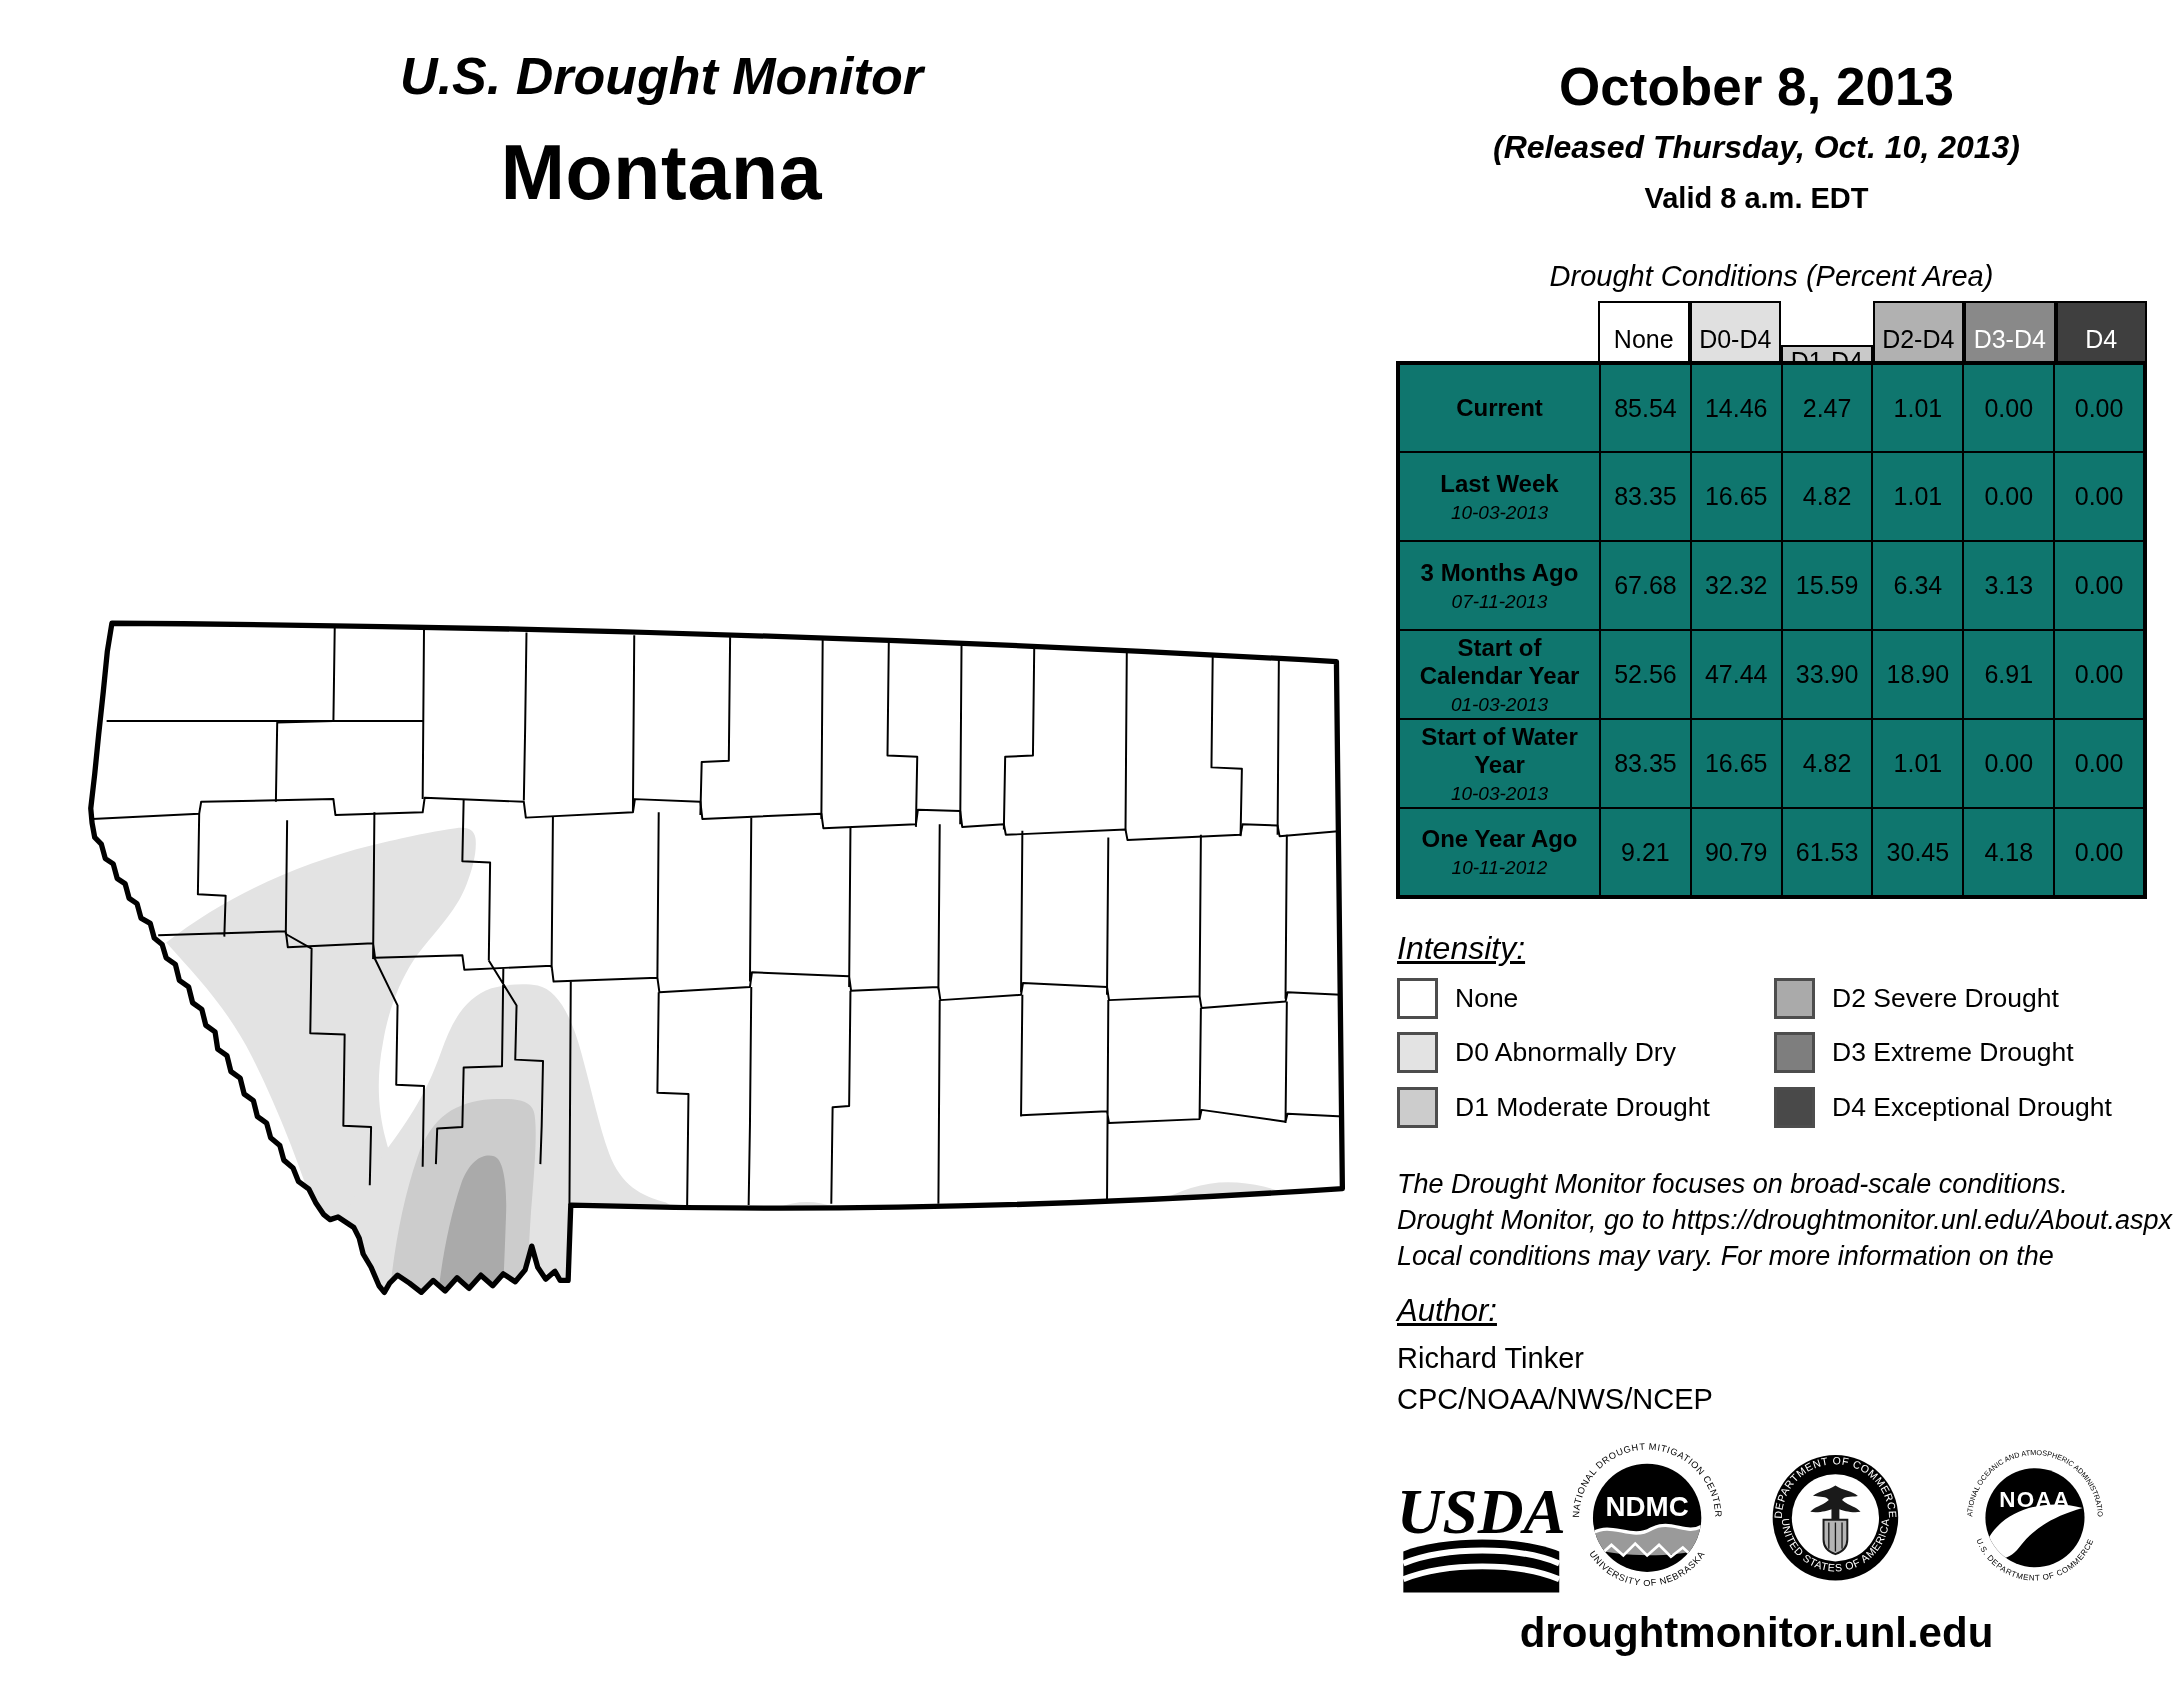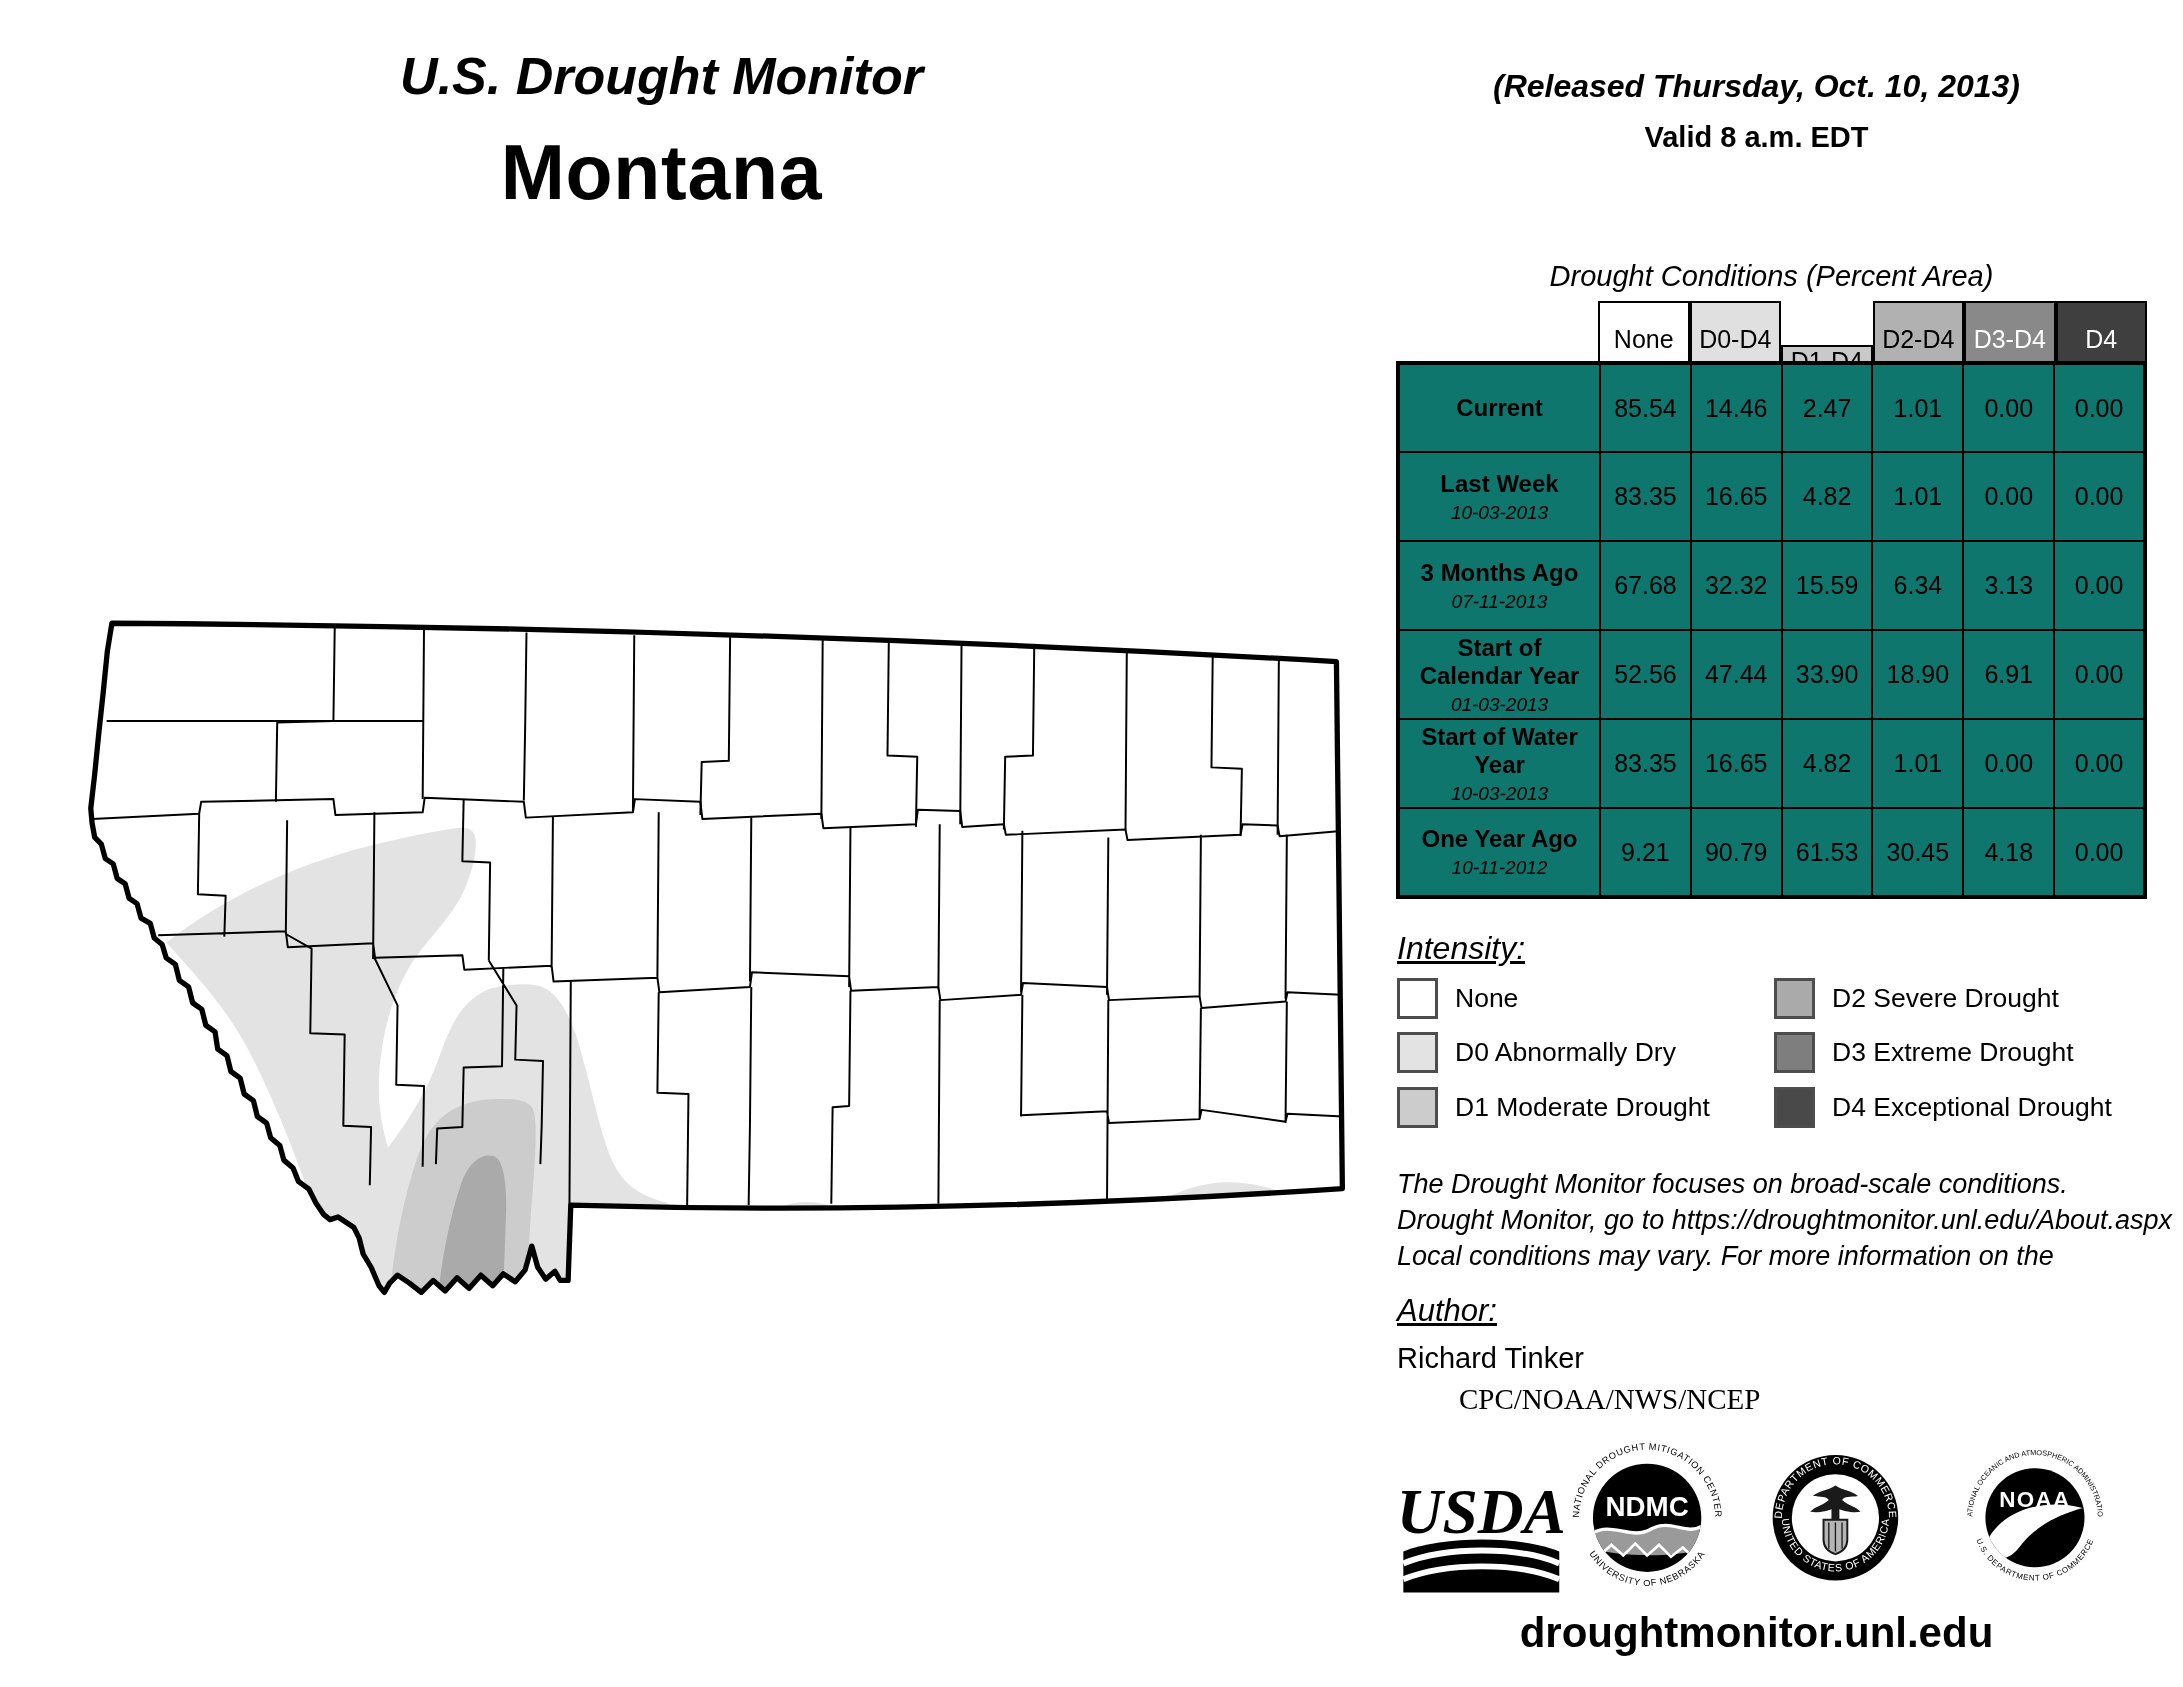--- a/index.html
+++ b/index.html
@@ -42,21 +42,21 @@
   #legend { left:1397px; top:978px; width:767px; }
   .leg-item { position:absolute; display:flex; align-items:center; }
   .swatch { width:41px; height:41px; border:3.3px solid #4d4d4d; margin-right:17px; flex:none; }
   .leg-label { font-size:26.5px; white-space:nowrap; }
 
   
   #notes { left:1397px; top:1166px; font-size:27px; font-style:italic; line-height:36px; }
   #author-head { left:1397px; top:1293px; font-size:31px; font-style:italic;
                  text-decoration:underline; }
   #author-name { left:1397px; top:1342px; font-size:29px; }
-  #author-org  { left:1459px; top:1383px; font-size:29px;font-family:Liberation Serif, serif; }
+  #author-org  { left:1397px; top:1383px; font-size:29px; }
 
   
   #footer-url { left:1356px; top:1609px; width:801px; text-align:center;
                 font-size:42px; font-weight:bold; }
 
   
   #map-svg   { left:60px;  top:612px;  width:1290px; height:724px; }
   #logos-svg { left:1383px; top:1422px; width:741px; height:185px; }
 
   .county-line { fill:none; stroke:#000; stroke-width:3; stroke-linejoin:round; }
@@ -66,20 +66,21 @@
 <body>
 
 <div id="page">
 
   <div class="abs" id="title-block">
     <div id="title-line1">U.S. Drought Monitor</div>
     <div id="title-line2">Montana</div>
   </div>
 
   <div class="abs" id="date-block">
+    <div id="issue-date">October 8, 2013</div>
     <div id="released">(Released Thursday, Oct. 10, 2013)</div>
     <div id="valid">Valid 8 a.m. EDT</div>
   </div>
 
   <div class="abs" id="table-caption">Drought Conditions (Percent Area)</div>
 
   <div class="abs" id="header-strip">
     <div class="hdr-cell" style="background: rgb(255, 255, 255); color: rgb(0, 0, 0);">None</div>
     <div class="hdr-cell" style="background: rgb(224, 224, 224); color: rgb(0, 0, 0);">D0-D4</div>
     <div class="hdr-cell" style="background: rgb(201, 201, 201); color: rgb(0, 0, 0); margin-top: 44px;">D1-D4</div>

